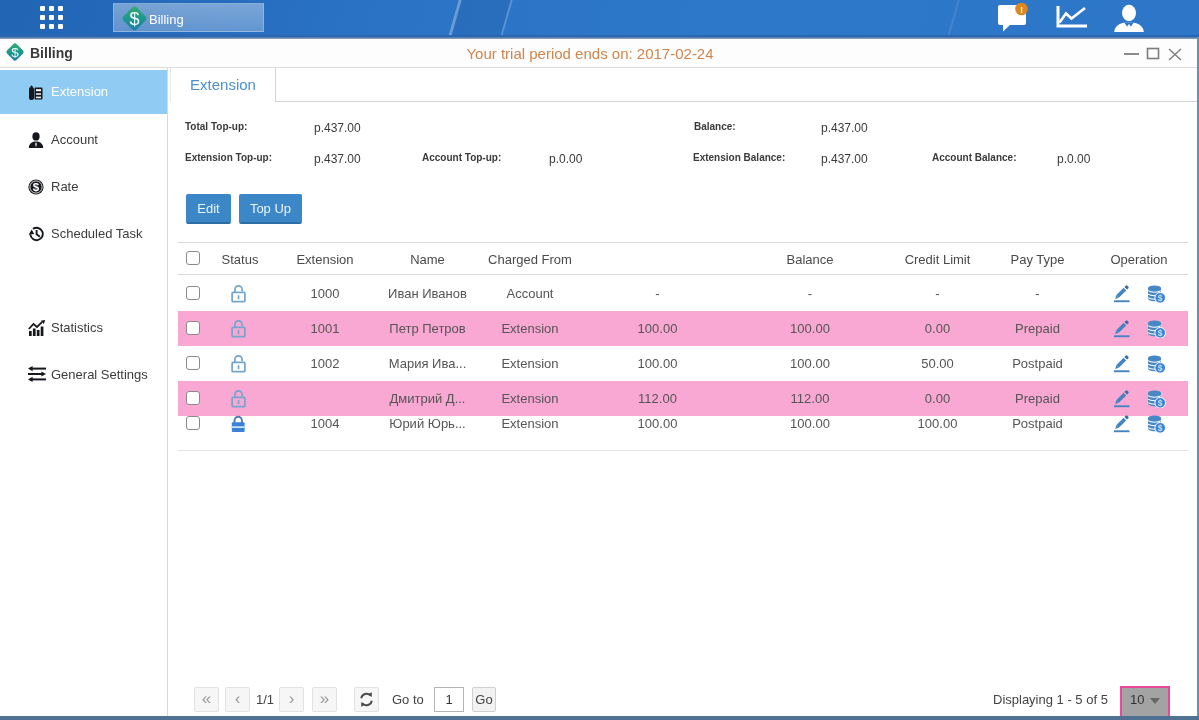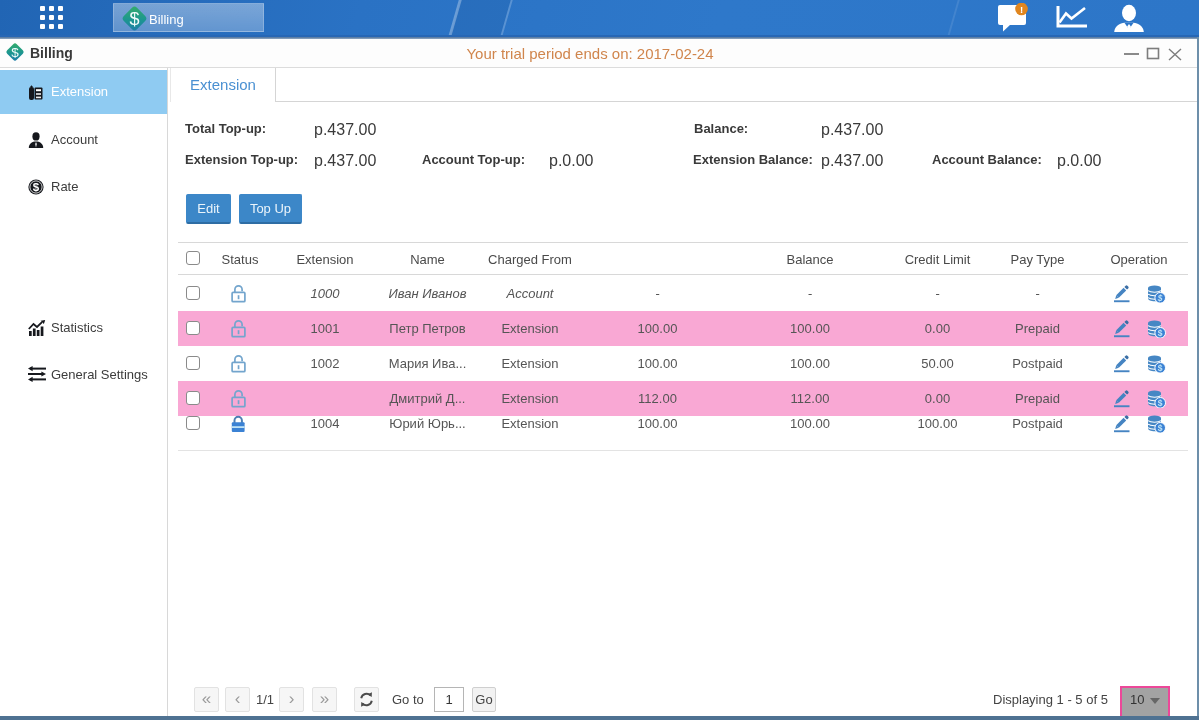--- a/index.html
+++ b/index.html
@@ -42,22 +42,22 @@
   
   #content { position:absolute; left:169px; top:68px; width:1030px; height:648px; background:#fff; }
   
   #tabstrip { position:absolute; left:0; top:0; width:1030px; height:34px; }
   #tabstrip .rest { position:absolute; left:107px; top:0; right:0; height:34px; border-bottom:1px solid #d5d5d5; }
   #tab1 { position:absolute; left:1px; top:0; width:106px; height:34px; background:#fff;
     border-right:1px solid #d5d5d5; border-left:1px solid #e8e8e8; text-align:center;
     font-size:15px; color:#4a90d2; line-height:34px; }
 
   
-  .slabel { position:absolute; font-size:13px; font-weight:bold; color:#3a3a3a; }
-  .sval { position:absolute; font-size:16px; color:#3a3a3a; }
+  .slabel { position:absolute; font-size:10px; font-weight:bold; color:#3a3a3a; }
+  .sval { position:absolute; font-size:12px; color:#3a3a3a; }
 
   
   .btn { position:absolute; top:126px; height:30px; background:#3c87c8; border:1px solid #3c87c8;
     border-bottom:2px solid #2e6da4; border-radius:2px; color:#eaf4fb; font-size:13px; text-align:center; line-height:27px; }
 
   
   #tbl { position:absolute; left:9px; top:174px; width:1010px; }
   #tbl .hrow { position:absolute; left:0; top:0; width:1010px; height:33px; border-top:1px solid #d8d8d8;
     border-bottom:1px solid #d8d8d8; }
   .hc { position:absolute; top:0; height:33px; line-height:33px; text-align:center; font-size:13px; color:#4a4a4a; }
@@ -201,20 +201,28 @@
     <span class="lbl">Account</span>
   </div>
   <div class="mitem" style="top:95px;">
     <svg class="micon" width="16" height="16" viewBox="0 0 16 16">
       <circle cx="8" cy="8" r="7.6" fill="#16181d"></circle>
       <circle cx="8" cy="8" r="6.1" fill="none" stroke="#fff" stroke-width="0.8"></circle>
       <text x="8" y="12.2" font-size="11.5" font-weight="bold" fill="#fff" text-anchor="middle" font-family="Liberation Sans">$</text>
     </svg>
     <span class="lbl">Rate</span>
   </div>
+  <div class="mitem" style="top:142px;">
+    <svg class="micon" width="16" height="16" viewBox="0 0 16 16">
+      <path d="M5.0 2.9 A6.2 6.2 0 1 1 2.4 8.5" stroke="#16181d" stroke-width="1.9" fill="none"></path>
+      <path d="M0.6 8.8 L6.2 8.0 L3.7 3.4 Z" fill="#16181d"></path>
+      <path d="M8.6 4.0 L8.6 8.3 L11.9 10.7" stroke="#16181d" stroke-width="1.9" fill="none"></path>
+    </svg>
+    <span class="lbl">Scheduled Task</span>
+  </div>
   <div class="mitem" style="top:236px;">
     <svg class="micon" width="18" height="16" viewBox="0 0 18 16">
       <rect x="1.0" y="11" width="2.7" height="5" fill="#16181d"></rect>
       <rect x="4.9" y="8.5" width="2.7" height="7.5" fill="#16181d"></rect>
       <rect x="8.8" y="10" width="2.7" height="6" fill="#16181d"></rect>
       <rect x="12.7" y="6.5" width="2.7" height="9.5" fill="#16181d"></rect>
       <path d="M0.8 9 L5.5 4 L9 7 L14 2.2" stroke="#16181d" stroke-width="1.8" fill="none"></path>
       <path d="M17.2 0 L12.6 0.8 L15.9 4 Z" fill="#16181d"></path>
     </svg>
     <span class="lbl">Statistics</span>
@@ -261,21 +269,21 @@
       <div class="hc" style="left:32px;width:60px;">Status</div>
       <div class="hc" style="left:92px;width:110px;">Extension</div>
       <div class="hc" style="left:202px;width:95px;">Name</div>
       <div class="hc" style="left:297px;width:110px;">Charged From</div>
       <div class="hc" style="left:552px;width:160px;">Balance</div>
       <div class="hc" style="left:712px;width:95px;">Credit Limit</div>
       <div class="hc" style="left:807px;width:105px;">Pay Type</div>
       <div class="hc" style="left:912px;width:98px;">Operation</div>
     </div>
 
-    <div class="trow" style="top:34px;font-style:italic;">
+    <div class="trow" style="top:34px;">
       <div class="cb" style="top:10px;"></div>
       <div class="tc" style="left:32px;width:60px;"><svg width="19" height="19" viewBox="0 0 19 19" style="margin-top:8px;position:relative;left:-2px">
             <use href="#lockopen"></use>
           </svg></div>
       <div class="tc" style="left:92px;width:110px;">1000</div>
       <div class="tc" style="left:202px;width:95px;">Иван Иванов</div>
       <div class="tc" style="left:297px;width:110px;">Account</div>
       <div class="tc" style="left:407px;width:145px;">-</div>
       <div class="tc" style="left:552px;width:160px;">-</div>
       <div class="tc" style="left:712px;width:95px;">-</div>

